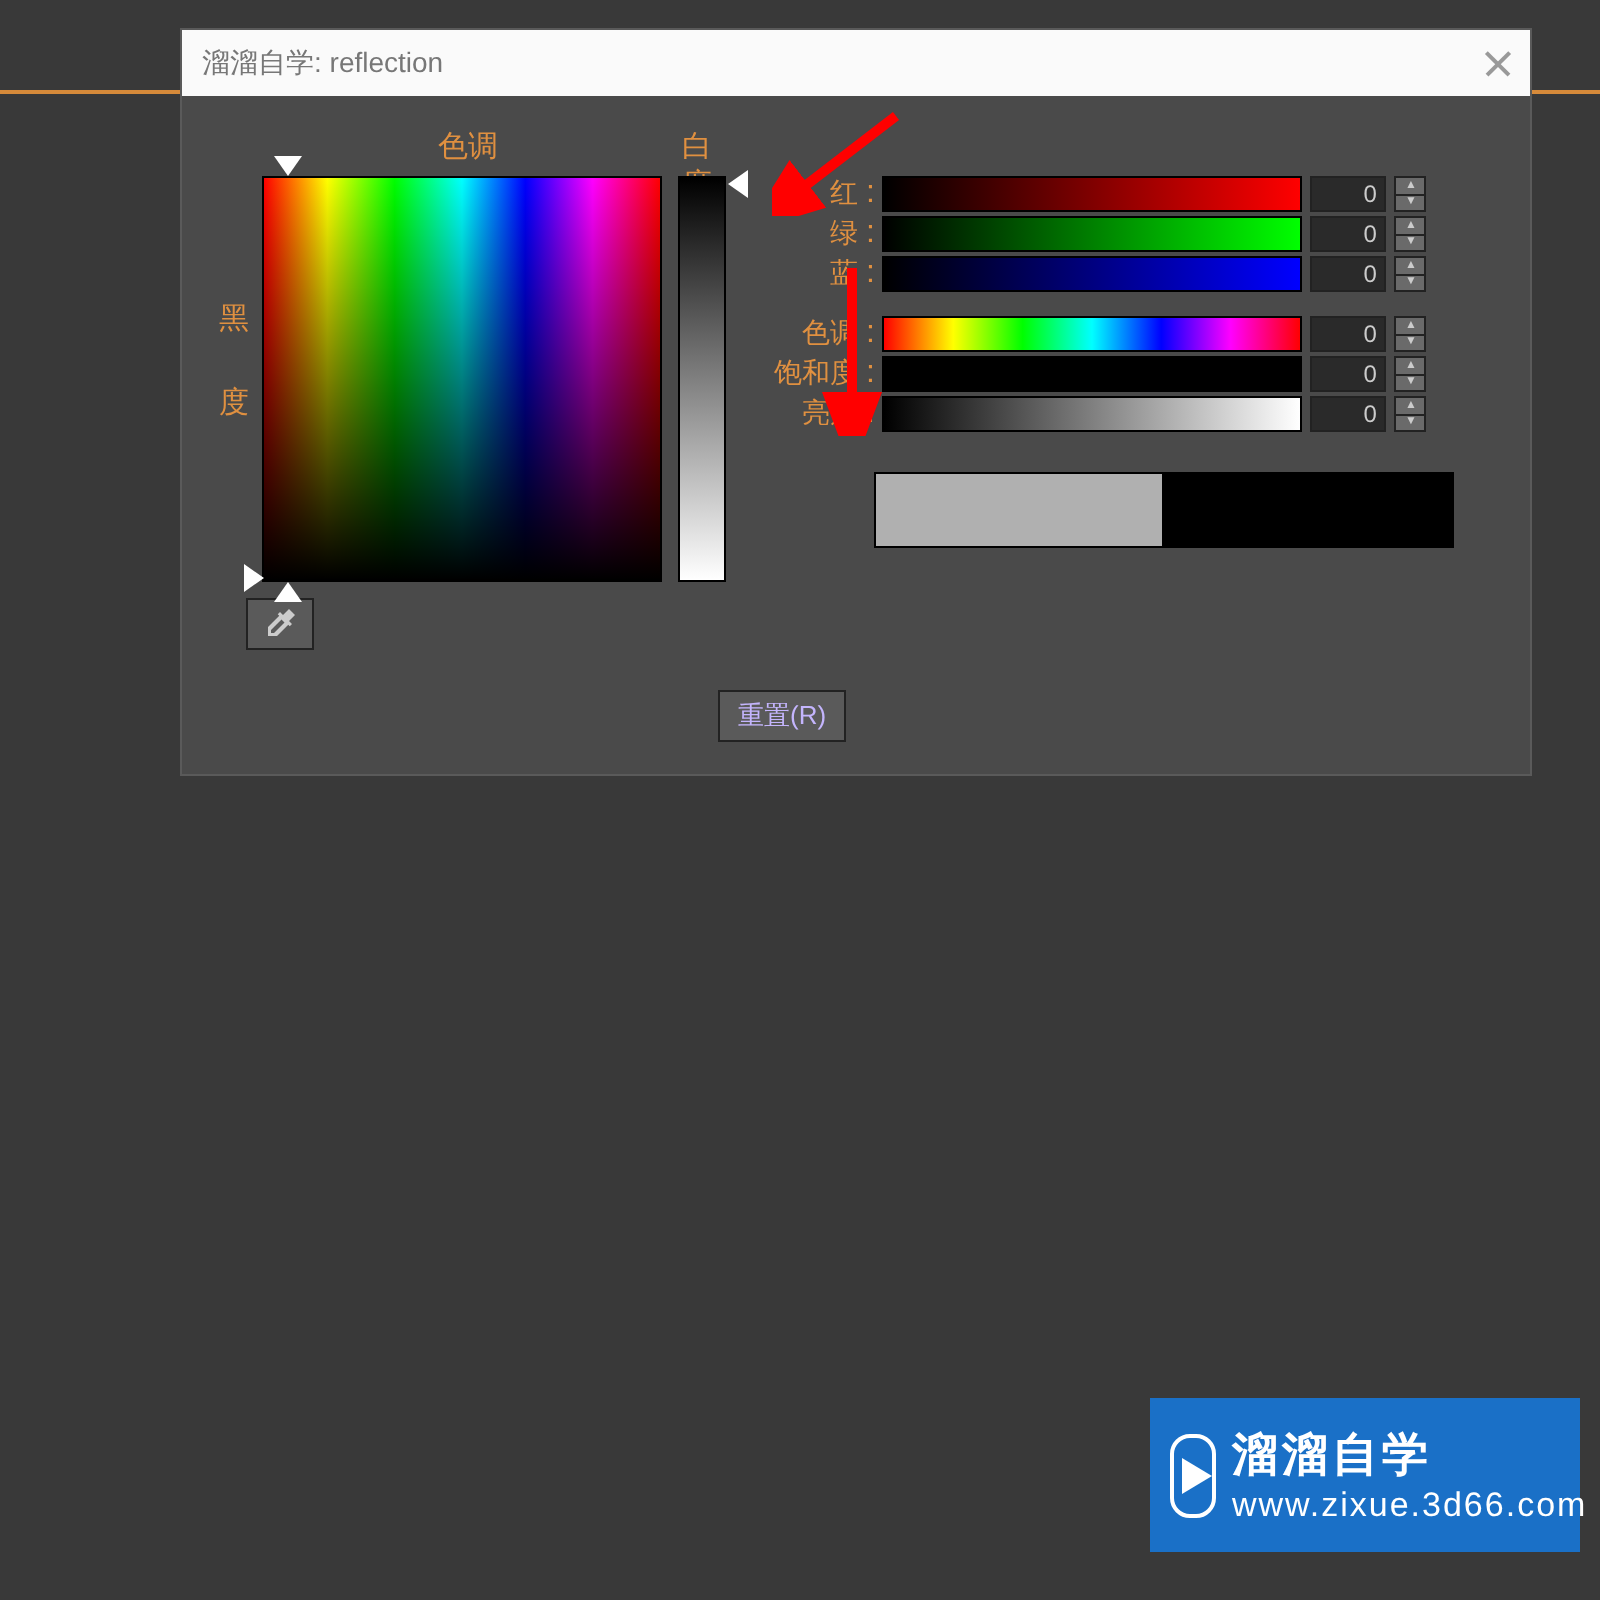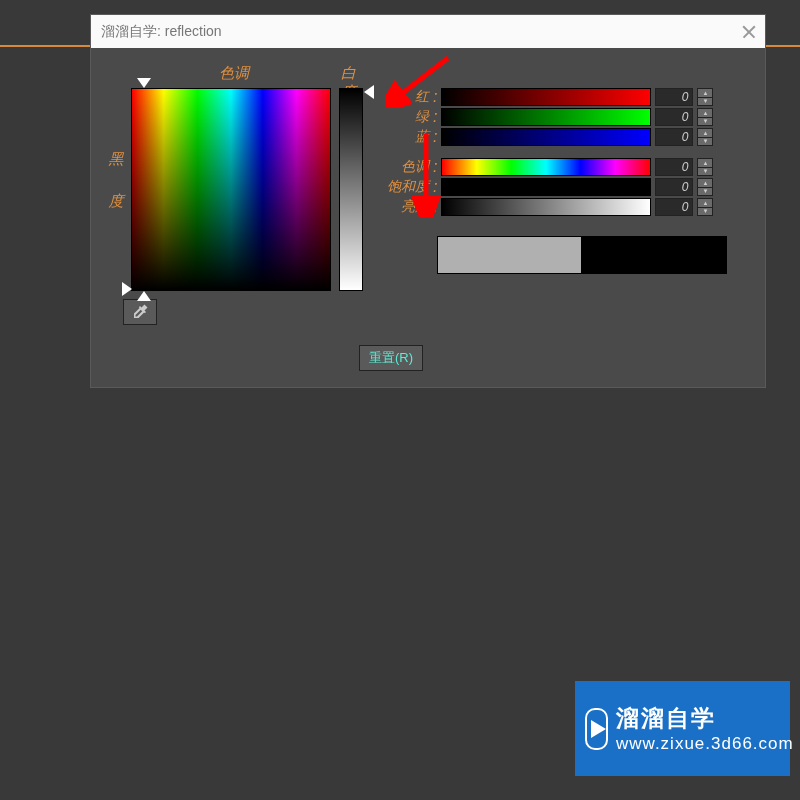--- a/index.html
+++ b/index.html
@@ -60,21 +60,20 @@
       background: #999;
       top: 6px;
       left: -1px;
     }
     .close-icon::before { transform: rotate(45deg); }
     .close-icon::after { transform: rotate(-45deg); }
     .color-body {
       display: flex;
       padding: 20px;
       gap: 14px;
-      font-style: italic;
     }
     .left-panel { position: relative; }
     .label-hue {
       position: absolute;
       color: #e09040;
       font-size: 15px;
       top: -4px;
       left: 108px;
     }
     .label-whiteness {
@@ -240,40 +239,40 @@
     .sw-new { background: #b0b0b0; }
     .sw-old { background: #000; }
     .btn-row {
       display: flex;
       justify-content: space-between;
       padding: 0 20px 16px 20px;
     }
     .btn {
       background: #5a5a5a;
       border: 1px solid #222;
-      color: #5eead4;
+      color: #c4b5fd;
       font-size: 13px;
       padding: 3px 9px;
       cursor: pointer;
       font-family: inherit;
     }
     .btn-group { display: flex; gap: 6px; }
     
     .arrow {
       position: absolute;
       pointer-events: none;
     }
     .arrow svg { display: block; }
     
     .watermark {
       position: absolute;
       right: 10px;
       bottom: 24px;
       width: 215px;
-      height: 95px;
+      height: 77px;
       background: #1a70c7;
       display: flex;
       align-items: center;
       padding: 0 10px;
       gap: 8px;
     }
     .wm-icon {
       width: 42px;
       height: 42px;
       border: 2.5px solid #fff;

